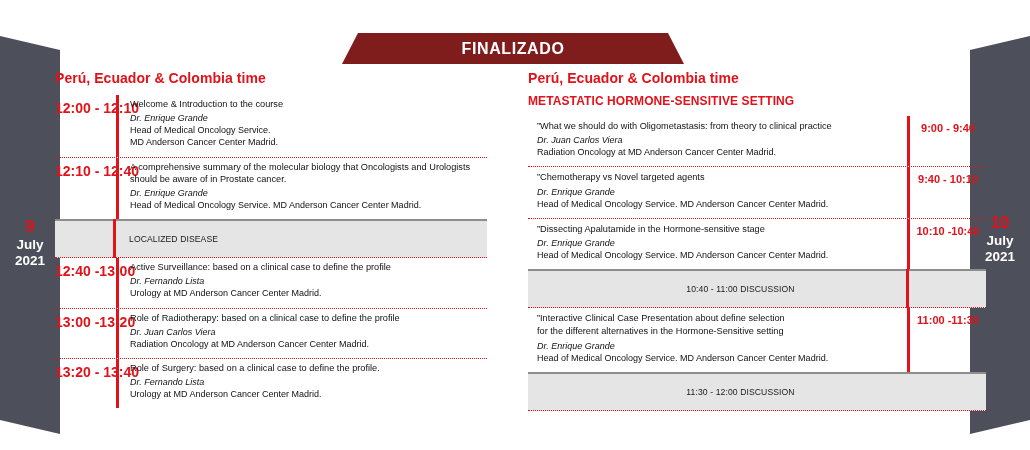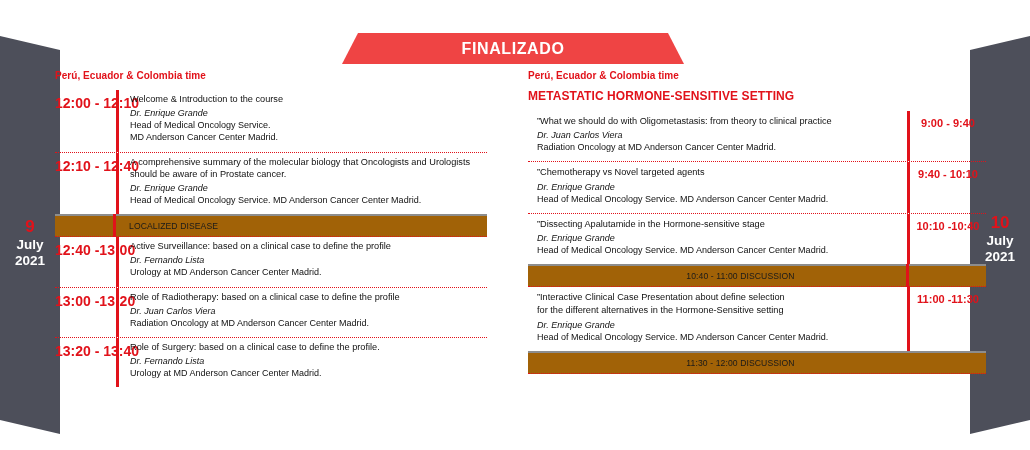--- a/index.html
+++ b/index.html
@@ -59,42 +59,42 @@
     font-weight: bold;
   }
 
   
   #banner {
     position: absolute;
     left: 342px;
     top: 33px;
     width: 342px;
     height: 31px;
-    background: #ef4444;
+    background: #7f1d1d;
     color: #ffffff;
     clip-path: polygon(16px 0, calc(100% - 16px) 0, 100% 100%, 0 100%);
     display: flex;
     align-items: center;
     justify-content: center;
     font-size: 16px;
     font-weight: bold;
     letter-spacing: 0.6px;
   }
 
   
   .column {
     position: absolute;
     top: 70px;
   }
   #col-left  { left: 55px;  width: 432px; }
   #col-right { left: 528px; width: 458px; }
 
   .col-time-head {
     color: #e1121a;
-    font-size: 10px;
+    font-size: 14px;
     font-weight: bold;
     letter-spacing: 0.05px;
     margin: 0 0 9px 0;
   }
   #col-right .col-time-head { margin-bottom: 8px; }
 
   .section-title {
     color: #e1121a;
     font-size: 12px;
     font-weight: bold;
@@ -163,24 +163,24 @@
   .affil {
     font-size: 9px;
     color: #111111;
     line-height: 1.35;
     margin: 0;
   }
 
   
   .band {
     position: relative;
-    background: #a16207;
+    background: #e5e5e5;
     border-top: 2px solid #8d8d8d;
     border-bottom: 1px dotted #e1121a;
-    height: 23px;
+    height: 39px;
     display: flex;
     align-items: center;
     font-size: 8.6px;
     color: #1a1a1a;
     letter-spacing: 0.1px;
   }
   .band .band-label-left {
     padding-left: 74px;
   }
   .band .band-label-center {

